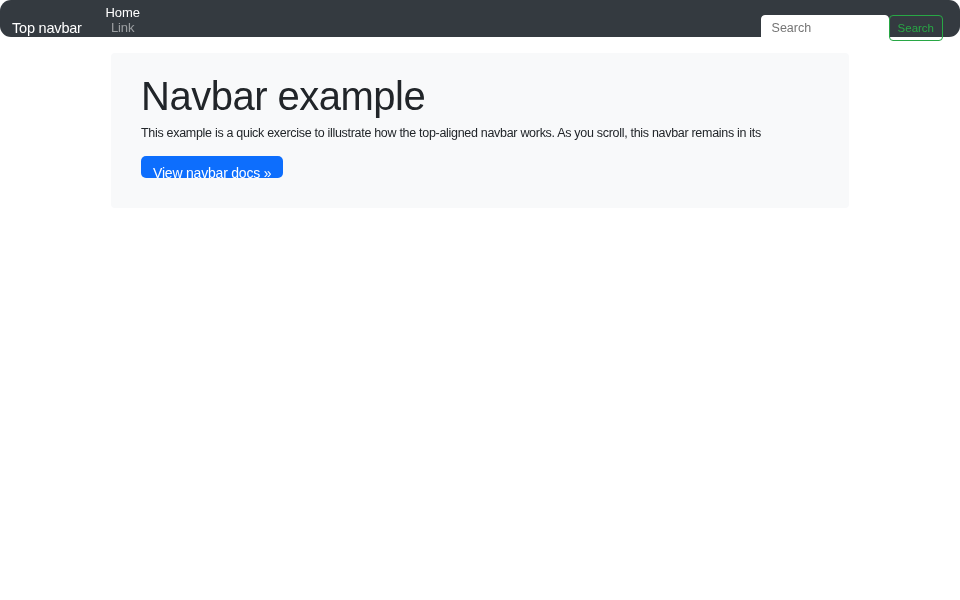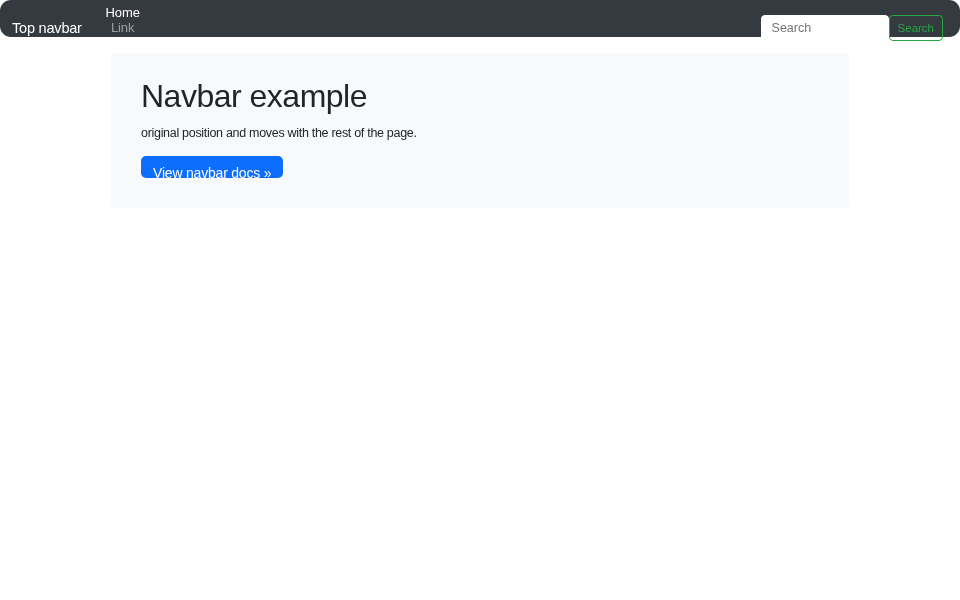--- a/index.html
+++ b/index.html
@@ -85,21 +85,21 @@
   
   .jumbotron {
     width: 738px;
     margin: 16px auto 0;
     background: var(--surface);
     border-radius: 4px;
     padding: 24px 30px 26px;
   }
   .page-title {
     margin: 0 0 8px;
-    font-size: 32px;
+    font-size: 40px;
     line-height: 38px;
     font-weight: 500;
     letter-spacing: -0.5px;
     color: var(--text);
   }
   .lead {
     margin: 0 0 12px;
     font-size: 12.5px;
     line-height: 21px;
     letter-spacing: -0.3px;
@@ -135,17 +135,17 @@
   <form class="search-form">
     <input class="search-input" type="text" placeholder="Search" style="">
     <button class="search-btn" type="submit">Search</button>
   </form>
 </header>
 
 <main>
   <section class="jumbotron">
     <h1 class="page-title">Navbar example</h1>
     <p class="lead">
-      <span>original position and moves with the rest of the page.</span>
+      <span>This example is a quick exercise to illustrate how the top-aligned navbar works. As you scroll, this navbar remains in its</span>
     </p>
     <button class="cta-btn">View navbar docs »</button>
   </section>
 </main>
 
 </body></html>

